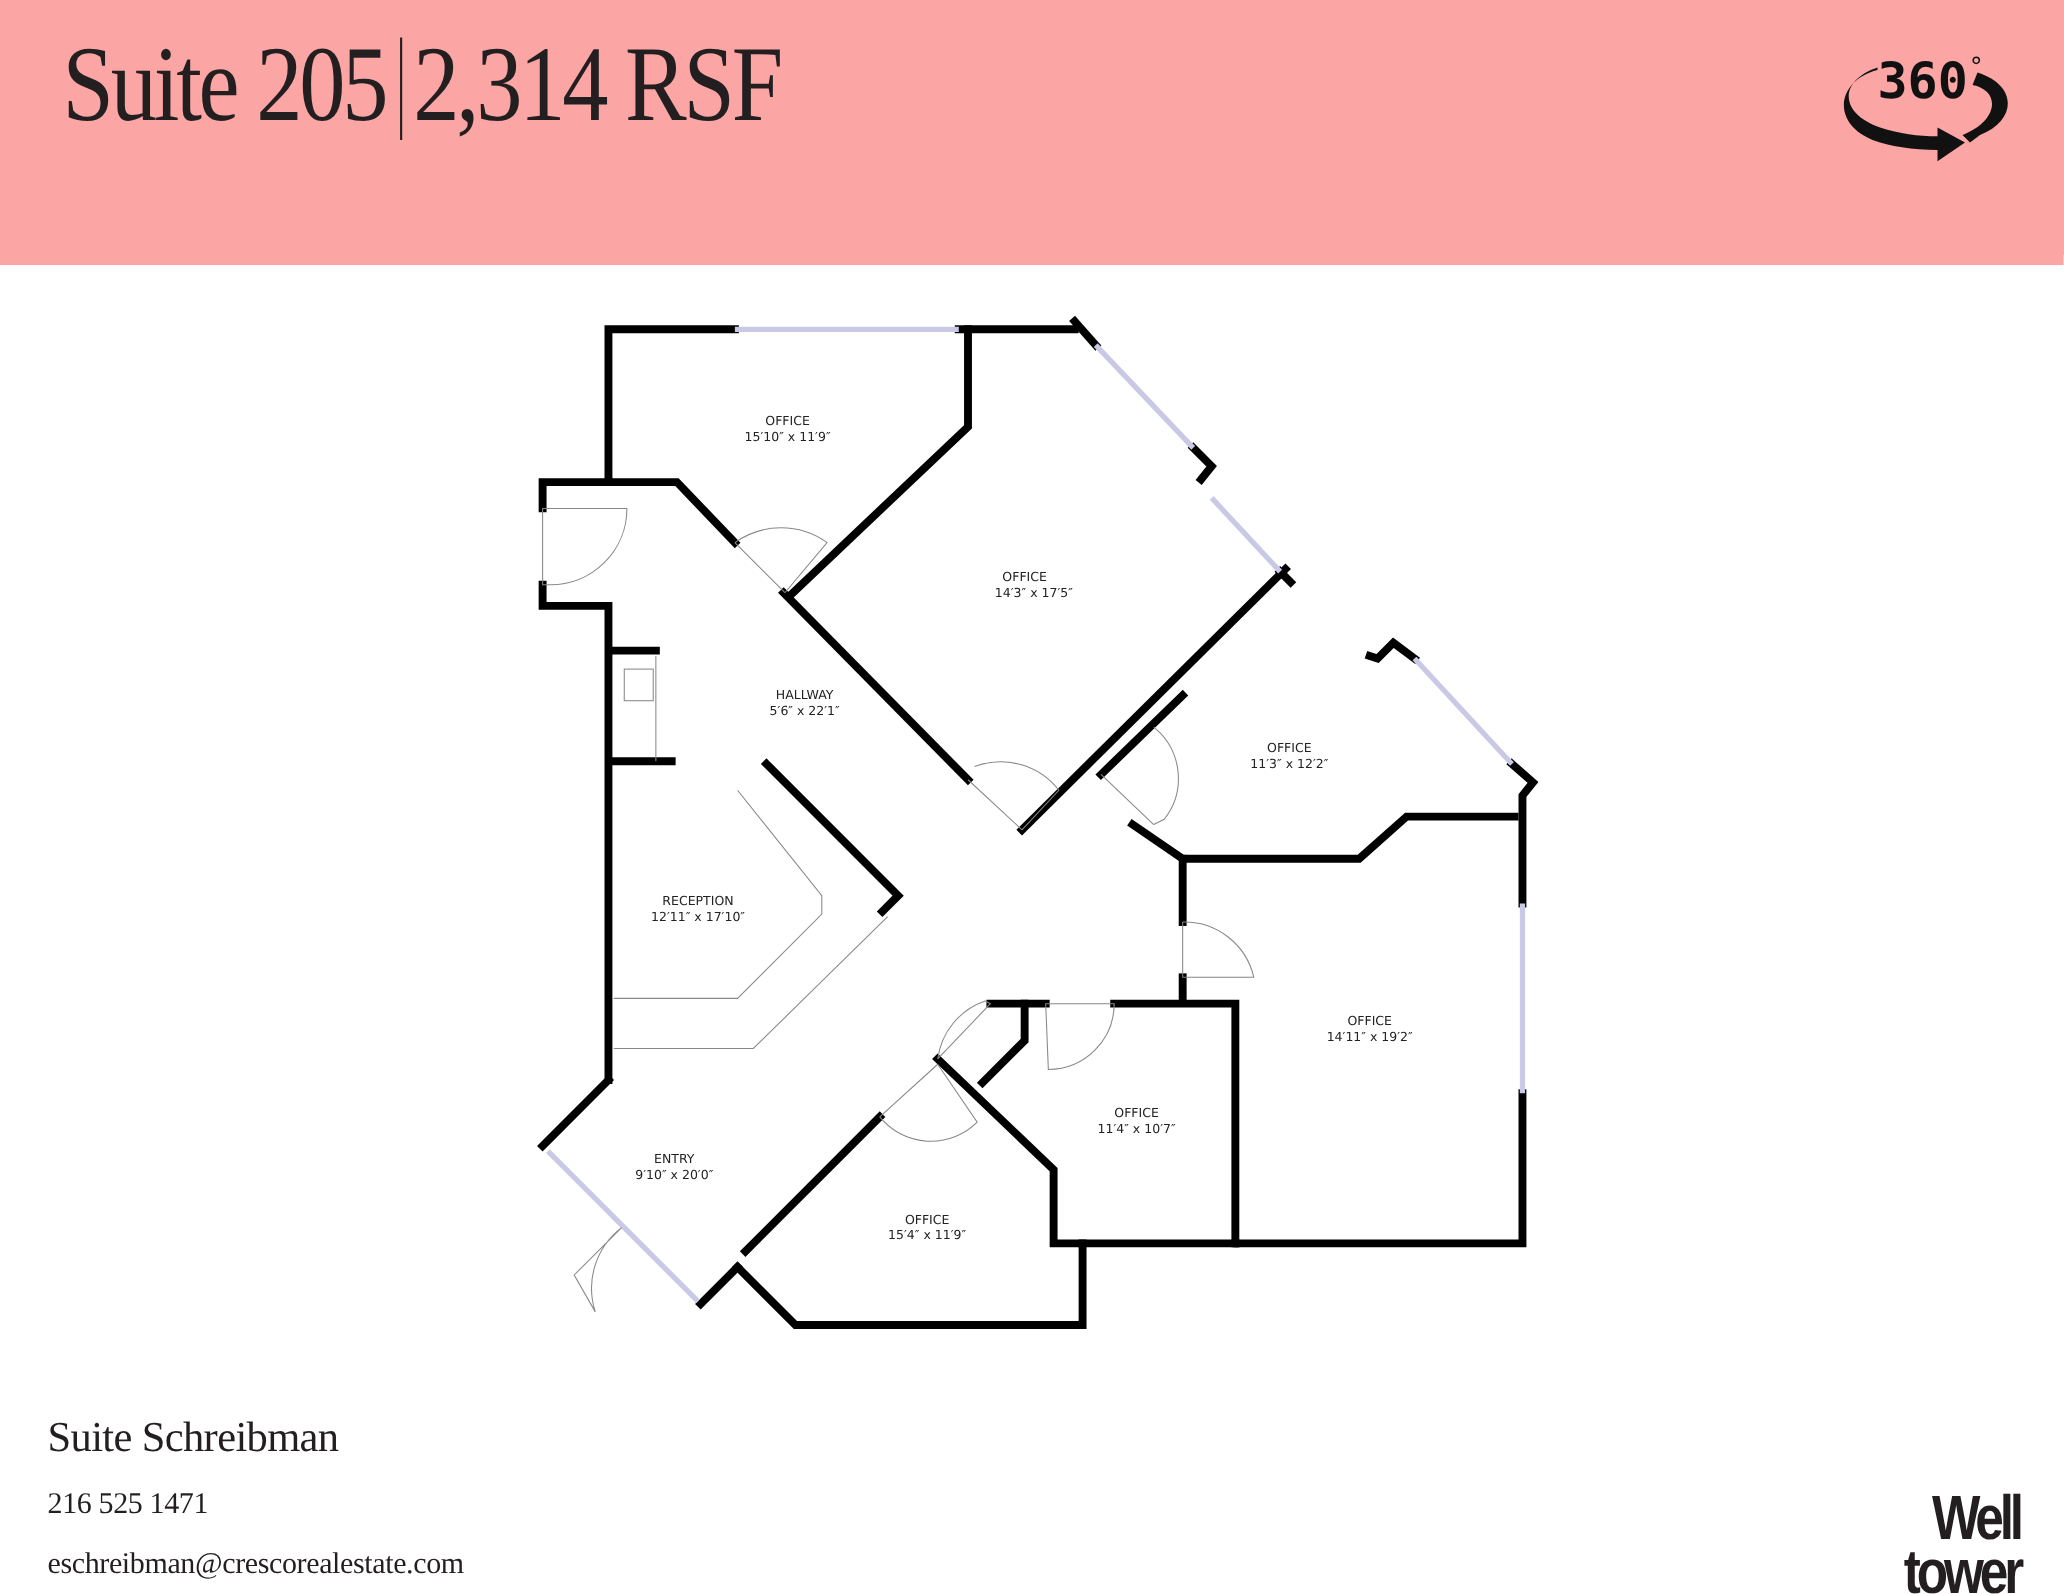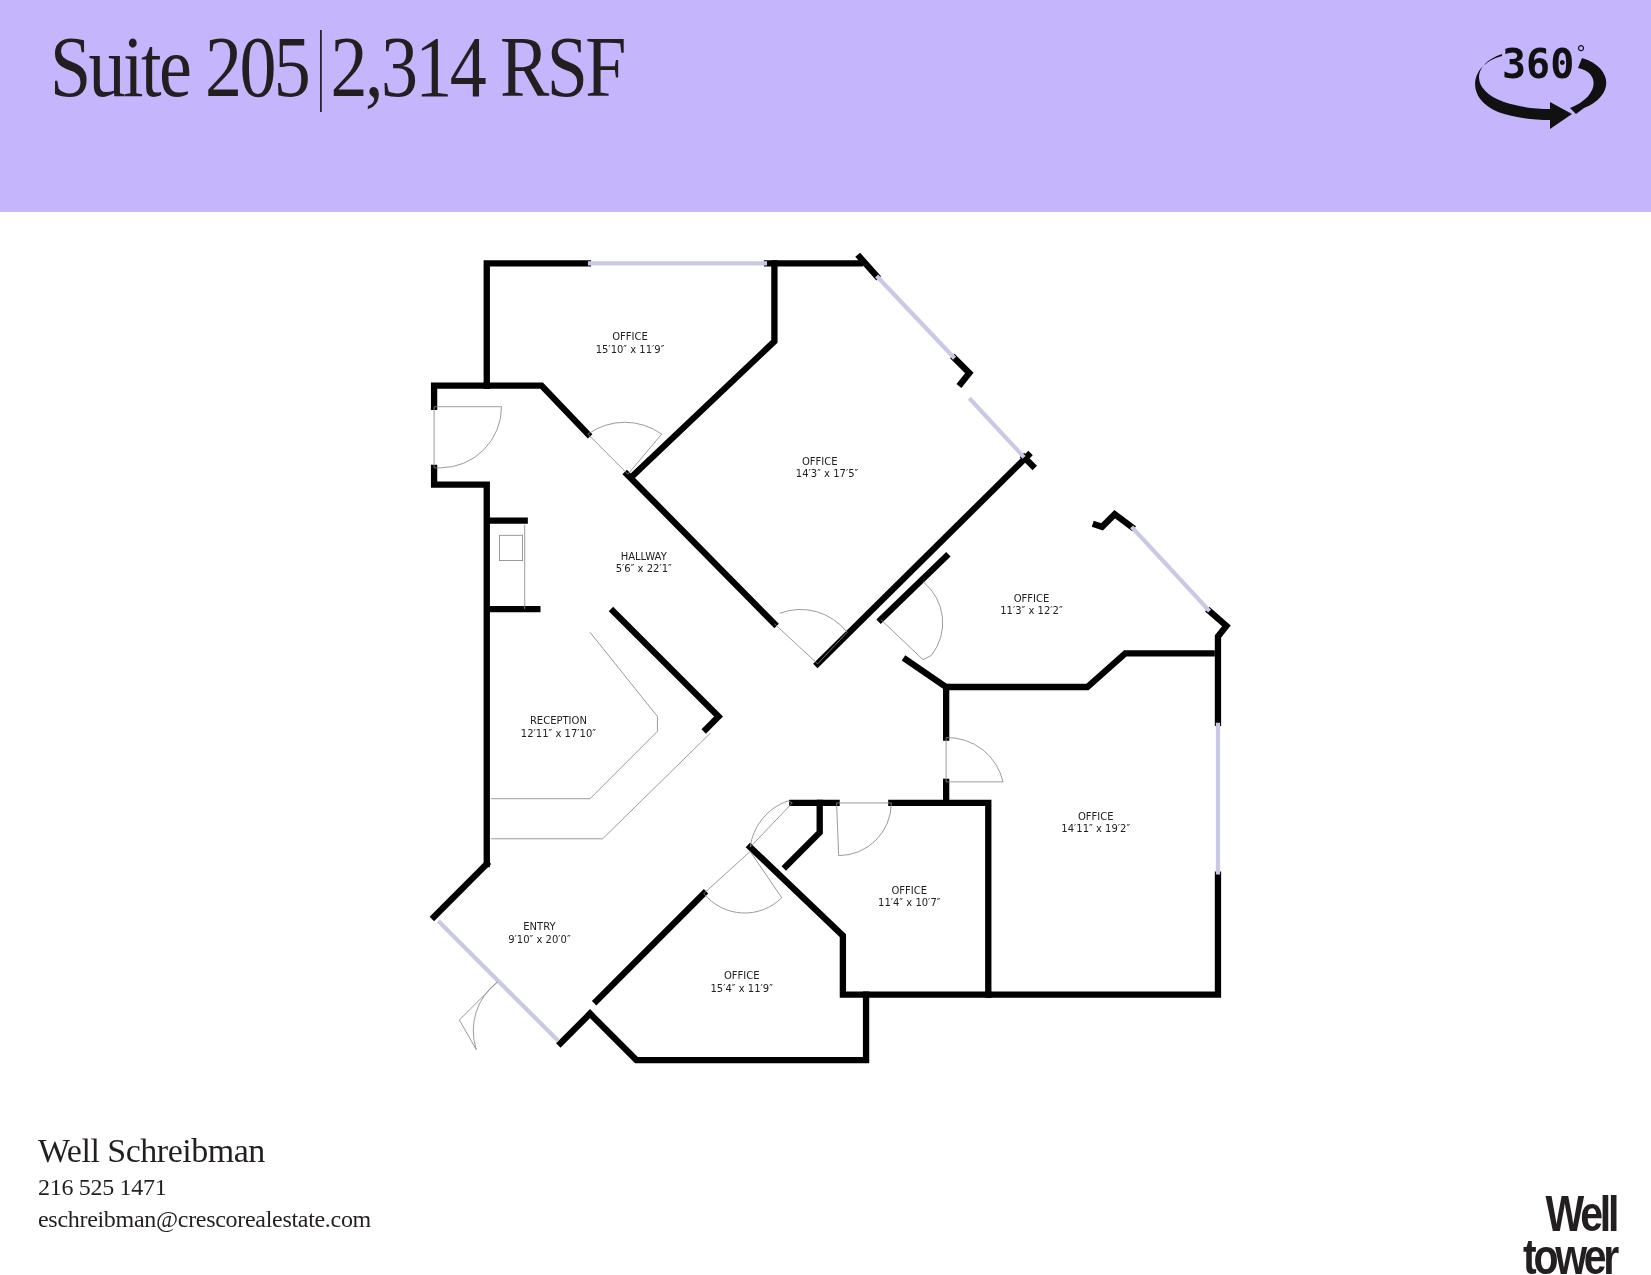--- a/index.html
+++ b/index.html
@@ -1,40 +1,40 @@
 <!DOCTYPE html>
 <html><head>
 <meta charset="utf-8">
 <style>
   html, body { margin:0; padding:0; background:#ffffff; }
   body { width:1651px; height:1275px; position:relative; overflow:hidden; }
   .header {
     position:absolute; left:0; top:0; width:1651px; height:212px;
-    background:#c4b5fd;
+    background:#fca5a5;
   }
   .title {
     position:absolute; left:50px; top:24px;
     font-family:"Liberation Serif", "DejaVu Serif", serif;
     font-size:86px; color:#231f20; letter-spacing:-3px;
     white-space:nowrap; line-height:1;
     transform:scaleX(0.86); transform-origin:left top;
   }
   .title .sep {
     display:inline-block; width:2px; height:82px; background:#231f20;
     vertical-align:-16px; margin:0 10px 0 14px;
   }
   .icon360 { position:absolute; left:1466px; top:38px; width:146px; height:94px; }
   .plan { position:absolute; left:0; top:0; width:1651px; height:1275px; pointer-events:none; }
   .plan text { font-family:"DejaVu Sans", "Liberation Sans", sans-serif; font-size:9.5px; fill:#222; text-anchor:middle; }
   .contact {
     position:absolute; left:38px; top:1131px;
     font-family:"Liberation Serif", "DejaVu Serif", serif; color:#231f20;
   }
   .contact .name { font-size:34px; line-height:40px; letter-spacing:-0.5px; }
-  .contact .line { font-size:24px; line-height:32px; letter-spacing:-0.3px; }
+  .contact .line { font-size:24px; line-height:32px; letter-spacing:-0.3px;margin-top:16px; }
   .logo {
     position:absolute; left:1498px; top:1150px; width:118px;
     font-family:"Liberation Sans", "DejaVu Sans", sans-serif; font-weight:bold;
     color:#231f20; text-align:right; line-height:0.86;margin-top:43px;
   }
   .logo .l1 { font-size:50px; letter-spacing:-4px; display:block; transform:scaleX(0.82); transform-origin:right; }
   .logo .l2 { font-size:50px; letter-spacing:-4px; display:block; transform:scaleX(0.82); transform-origin:right; }
 </style>
 </head>
 <body>
@@ -132,21 +132,21 @@
     <text x="863" y="848">OFFICE</text>
     <text x="863" y="860">11′4″ x 10′7″</text>
     <text x="512" y="883">ENTRY</text>
     <text x="512" y="895">9′10″ x 20′0″</text>
     <text x="704" y="929">OFFICE</text>
     <text x="704" y="941">15′4″ x 11′9″</text>
   </g>
 </svg>
 
 <div class="contact">
-  <div class="name">Well Schreibman</div>
+  <div class="name">Suite Schreibman</div>
   <div class="line">216 525 1471</div>
   <div class="line">eschreibman@crescorealestate.com</div>
 </div>
 
 <div class="logo">
   <span class="l1">Well</span>
   <span class="l2">tower</span>
 </div>
 
 </body></html>

